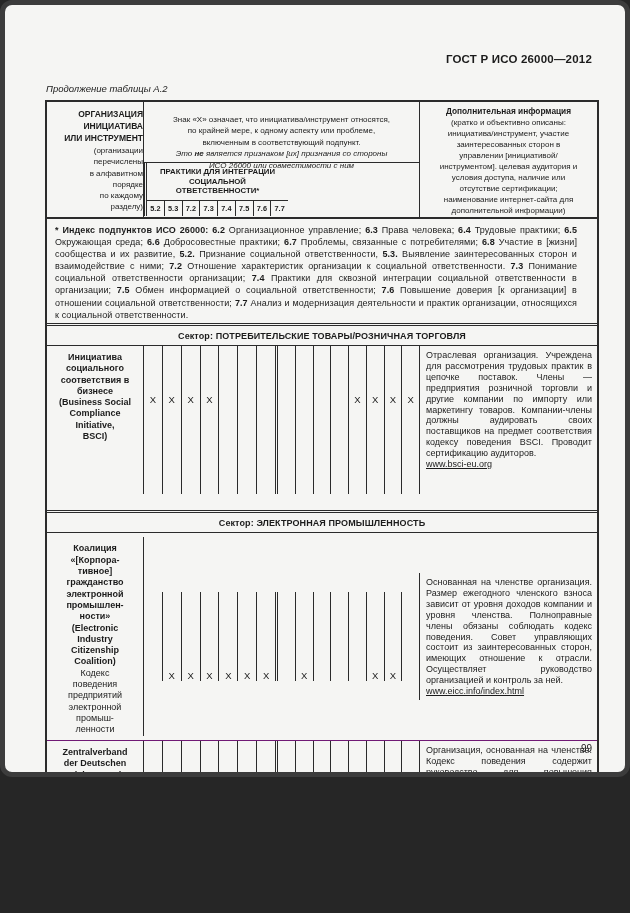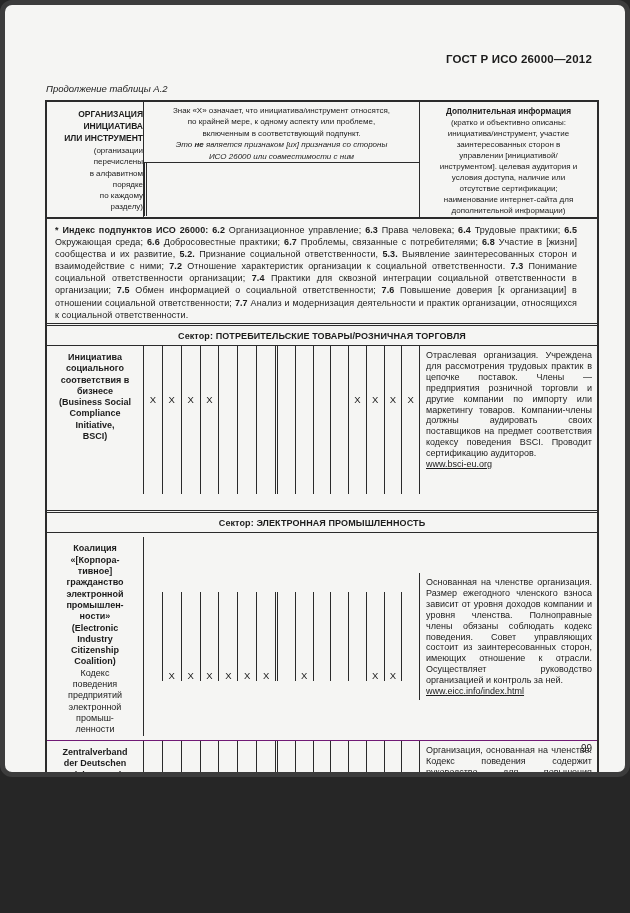--- a/index.html
+++ b/index.html
@@ -15,21 +15,21 @@
   .org-col{width:97px;border-right:1px solid #2b2b2b;box-sizing:border-box;overflow:hidden;}
   .mid-col{width:275px;box-sizing:border-box;}
   .info-col{width:180px;flex:1;border-left:1px solid #2b2b2b;box-sizing:border-box;overflow:hidden;}
 
   
   .hdr{border-bottom:2px solid #2b2b2b;height:115px;}
   .hdr-org{padding-top:6px;text-align:right;}
   .org-title{font-weight:bold;font-size:8.5px;line-height:12px;white-space:pre-line;}
   .org-sub{font-size:8px;line-height:11.3px;white-space:pre-line;margin-top:1px;}
   .legend{height:61px;border-bottom:1px solid #2b2b2b;box-sizing:border-box;text-align:center;
-          font-size:8px;line-height:11.4px;padding-top:3px;}
+          font-size:8px;line-height:11.4px;padding-top:12px;}
   .legend .norm{white-space:pre-line;}
   .legend .it{font-style:italic;white-space:pre-line;}
   .groups{display:flex;height:53px;}
   .mgroup-t{width:131px;box-sizing:border-box;}
   .mgroup-p{width:141px;box-sizing:border-box;}
   .ggap{width:3px;border-left:1px solid #2b2b2b;border-right:1px solid #2b2b2b;box-sizing:border-box;}
   .glabel{height:37px;display:flex;align-items:center;justify-content:center;text-align:center;
           font-weight:bold;font-size:7.8px;line-height:9.6px;white-space:pre-line;}
   .nums{height:16px;border-top:1px solid #2b2b2b;box-sizing:border-box;display:flex;}
   .hdr-info{padding:4px 4px 0 4px;text-align:center;font-size:8px;line-height:11px;}
@@ -89,20 +89,35 @@
       <div class="mid-col">
         <div class="legend">
           <div class="norm">Знак «Х» означает, что инициатива/инструмент относятся,
 по крайней мере, к одному аспекту или проблеме,
 включенным в соответствующий подпункт.</div>
           <div class="it"><span>Это </span><span class="seg-b">не</span><span> является признаком [их] признания со стороны
 ИСО 26000 или совместимости с ним</span></div>
         </div>
         <div class="groups">
           <div class="ggap"></div>
+          <div class="mgroup-p">
+            <div class="glabel">ПРАКТИКИ ДЛЯ ИНТЕГРАЦИИ
+СОЦИАЛЬНОЙ
+ОТВЕТСТВЕННОСТИ*</div>
+            <div class="nums">
+                <div class="mcell">5.2</div>
+                <div class="mcell">5.3</div>
+                <div class="mcell">7.2</div>
+                <div class="mcell">7.3</div>
+                <div class="mcell">7.4</div>
+                <div class="mcell">7.5</div>
+                <div class="mcell">7.6</div>
+                <div class="mcell">7.7</div>
+              </div>
+          </div>
         </div>
       </div>
       <div class="info-col hdr-info">
         <div class="info-title">Дополнительная информация</div>
         <div class="info-sub">(кратко и объективно описаны:
 инициатива/инструмент, участие
 заинтересованных сторон в
 управлении [инициативой/
 инструментом]. целевая аудитория и
 условия доступа, наличие или

